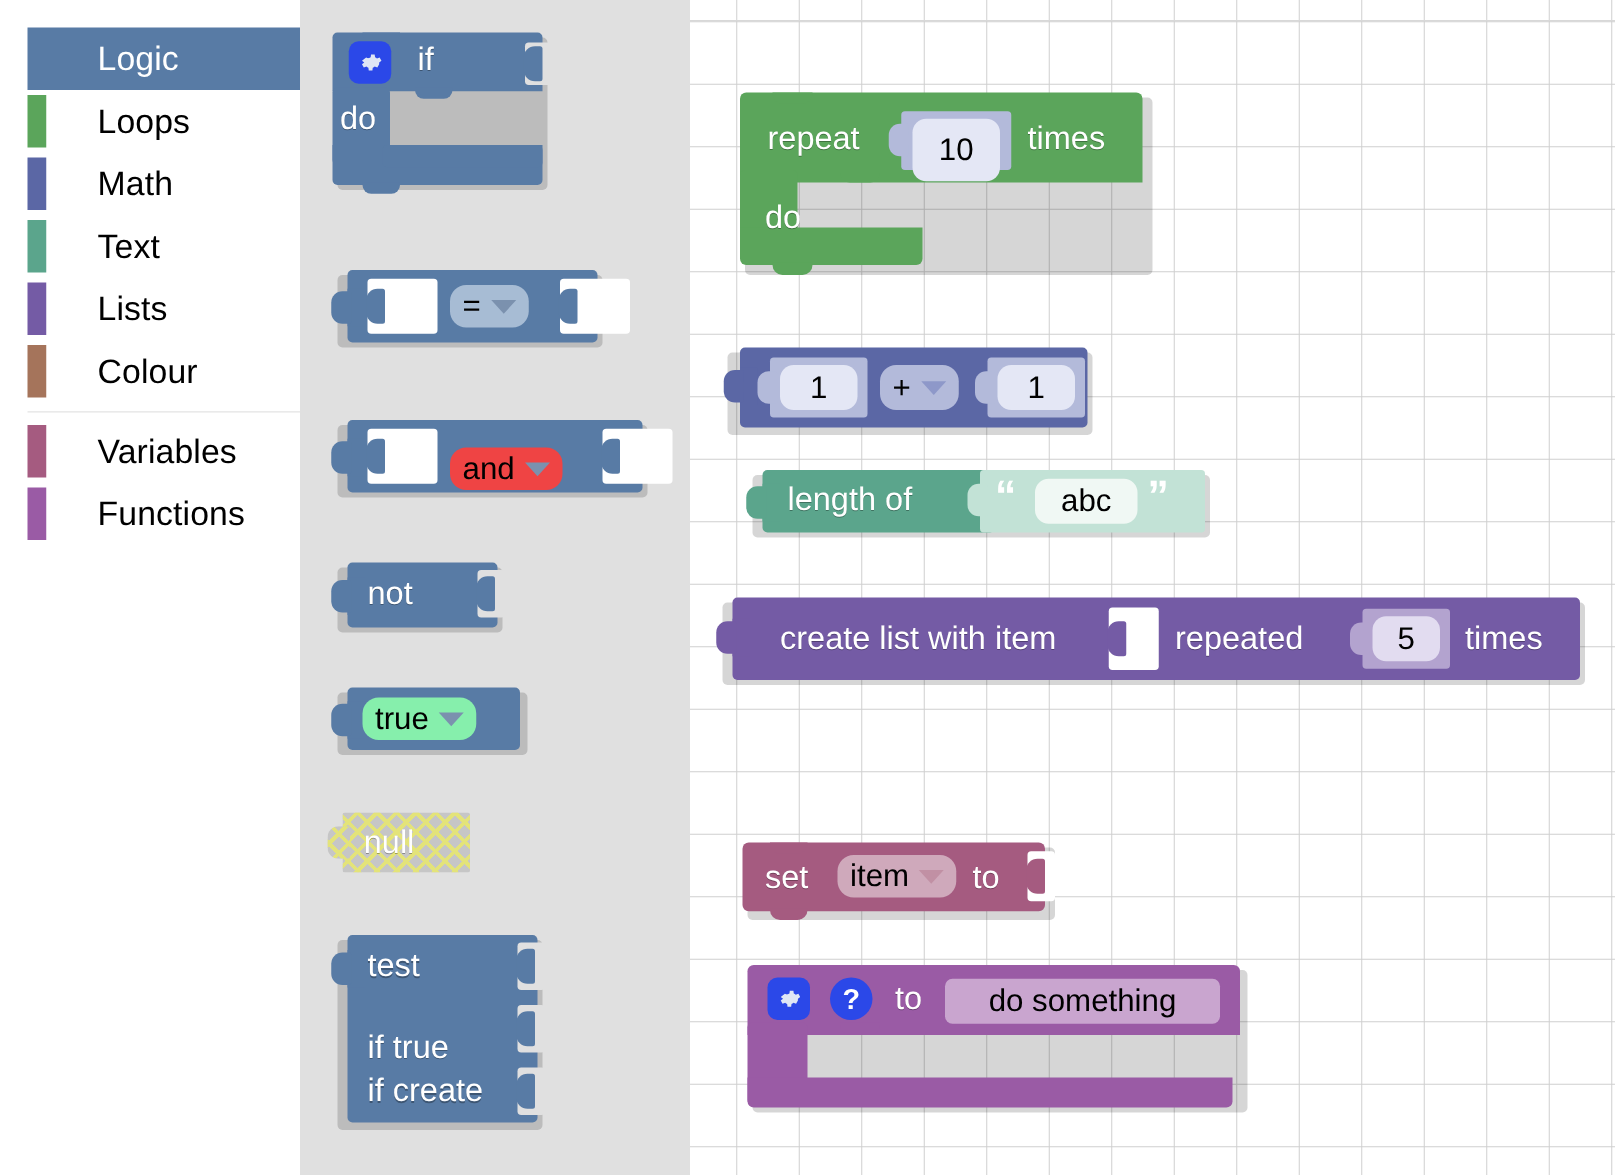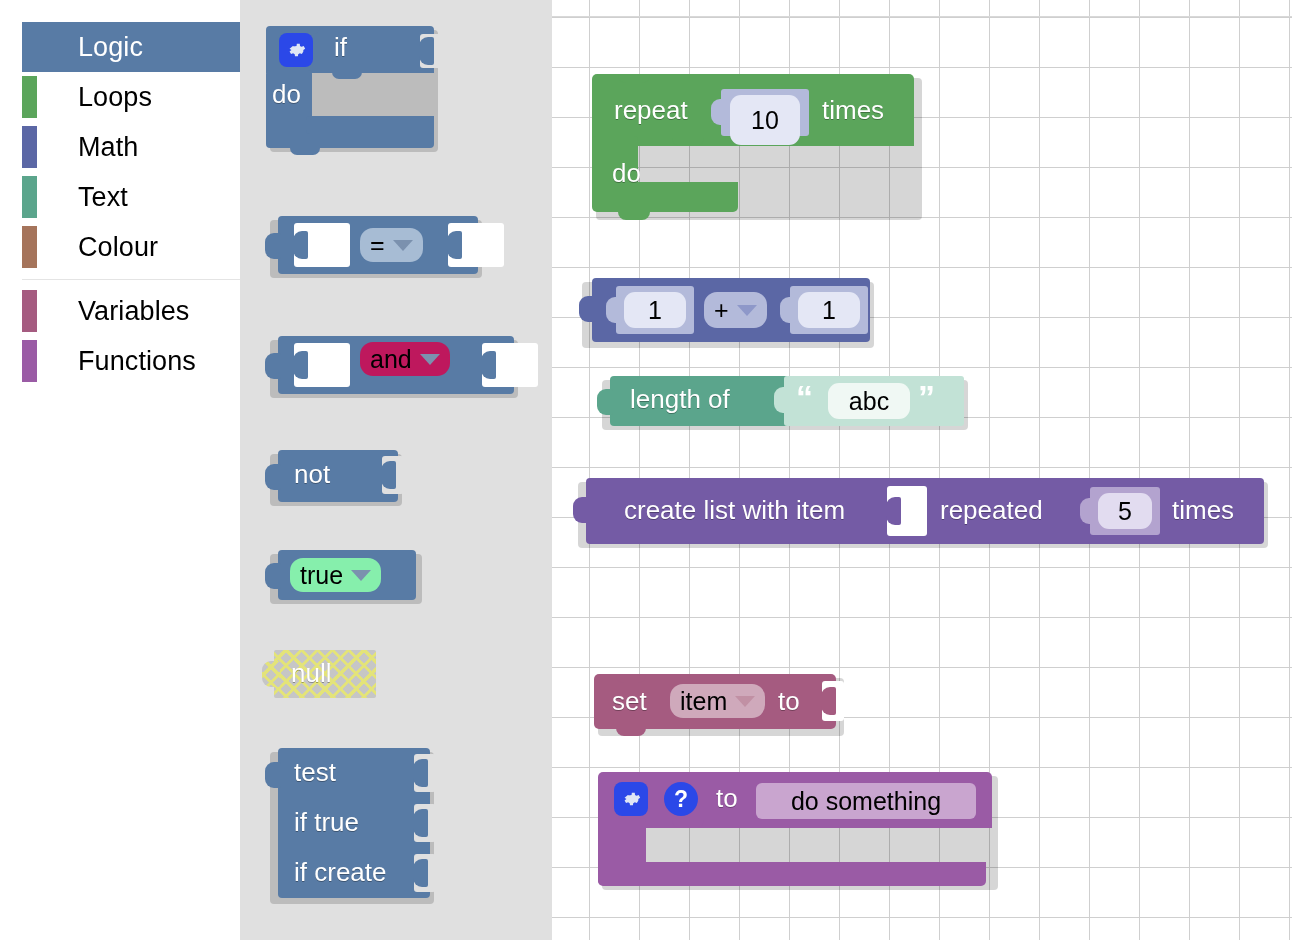--- a/index.html
+++ b/index.html
@@ -139,20 +139,24 @@
       <div class="cat-row">
         <span class="cat-swatch" style="background:#5b67a5"></span>
         <span class="cat-label">Math</span>
       </div>
 
       <div class="cat-row">
         <span class="cat-swatch" style="background:#5ba58c"></span>
         <span class="cat-label">Text</span>
       </div>
 
+      <div class="cat-row">
+        <span class="cat-swatch" style="background:#745ba5"></span>
+        <span class="cat-label">Lists</span>
+      </div>
 
       <div class="cat-row">
         <span class="cat-swatch" style="background:#a5745b"></span>
         <span class="cat-label">Colour</span>
       </div>
 
       <div class="cat-gap" style="position:relative">
         <div id="tree-sep" style="top:7px"></div>
       </div>
 
@@ -214,21 +218,21 @@
       </div>
     </div>
 
     <div class="blk" style="left:26px;top:336px;width:252px;height:62px;">
       <div class="shadow" style="left:4px;top:4px;width:248px;height:58px;"></div>
       <div class="body" style="left:12px;top:0;width:236px;height:58px;background:#587ba5;"></div>
       <div class="plug" style="left:12px;top:15px;background:#587ba5;"></div>
       <div class="socket" style="left:28px;top:7px;width:56px;height:44px;">
         <span class="tab" style="background:#587ba5"></span>
       </div>
-      <div class="dd" style="left:94px;top:6px;height:34px;background:#be185d;">
+      <div class="dd" style="left:94px;top:22px;height:34px;background:#ef4444;">
         <span>and</span>
         <span class="caret"></span>
       </div>
       <div class="socket" style="left:216px;top:7px;width:56px;height:44px;">
         <span class="tab" style="background:#587ba5"></span>
       </div>
     </div>
 
     <div class="blk" style="left:26px;top:450px;width:140px;height:56px;">
       <div class="shadow" style="left:4px;top:4px;width:132px;height:52px;"></div>
@@ -254,21 +258,21 @@
       <div class="body hatch" style="left:12px;top:0;width:102px;height:48px;border-radius:2px;"></div>
       <div class="body hatch" style="left:0px;top:11px;width:18px;height:26px;border-radius:9px 2px 2px 9px;"></div>
       <span class="txt" style="left:29px;top:8px;">null</span>
     </div>
 
     <div class="blk" style="left:26px;top:748px;width:172px;height:156px;">
       <div class="shadow" style="left:4px;top:4px;width:164px;height:152px;"></div>
       <div class="body" style="left:12px;top:0;width:152px;height:150px;background:#587ba5;"></div>
       <div class="plug" style="left:12px;top:12px;background:#587ba5;"></div>
       <span class="txt" style="left:28px;top:9px;">test</span>
-      <span class="txt" style="left:28px;top:59px;">if true</span>
+      <span class="txt" style="left:28px;top:74px;">if true</span>
       <span class="txt" style="left:28px;top:109px;">if create</span>
       <div class="socket" style="left:148px;top:6px;width:22px;height:38px;background:#e0e0e0;">
         <span class="tab" style="background:#587ba5"></span>
       </div>
       <div class="socket" style="left:148px;top:56px;width:22px;height:38px;background:#e0e0e0;">
         <span class="tab" style="background:#587ba5"></span>
       </div>
       <div class="socket" style="left:148px;top:106px;width:22px;height:38px;background:#e0e0e0;">
         <span class="tab" style="background:#587ba5"></span>
       </div>

